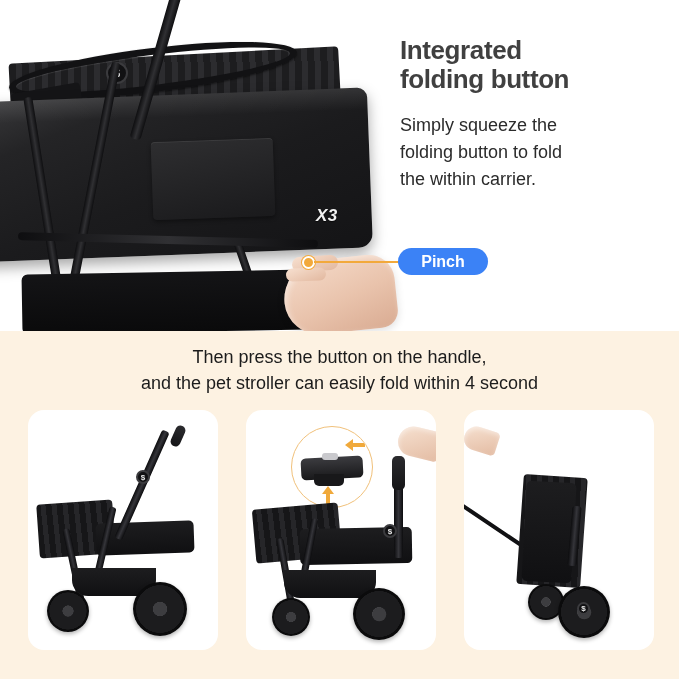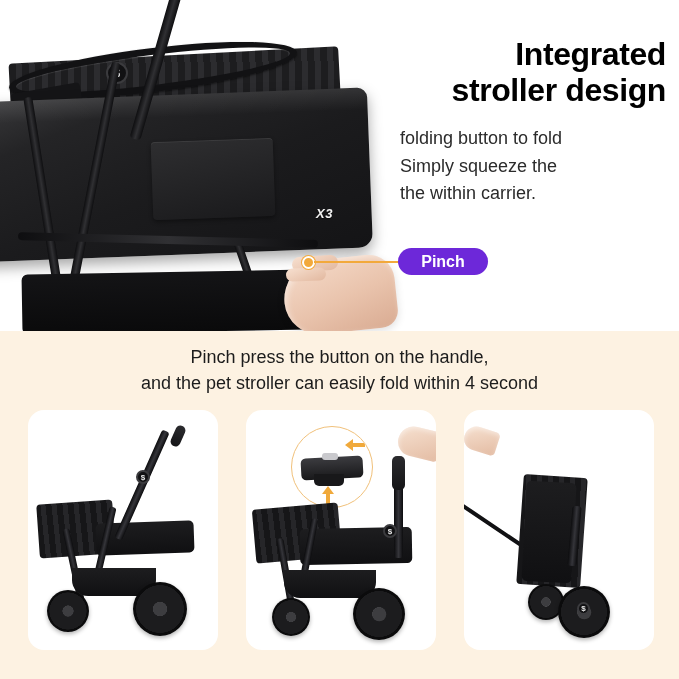--- a/index.html
+++ b/index.html
@@ -33,21 +33,21 @@
     background:linear-gradient(180deg,rgba(255,255,255,.10),rgba(255,255,255,0));
   }
   .carrier-pocket{
     position:absolute; left:152px; top:140px; width:122px; height:78px;
     background:linear-gradient(170deg,#2e2e30,#1a1a1c);
     border-radius:4px; transform:rotate(-2deg);
     box-shadow:inset 0 1px 0 rgba(255,255,255,.08), 0 2px 4px rgba(0,0,0,.4);
   }
   .x3-logo{
     position:absolute; left:316px; top:206px; color:#f2f2f2;
-    font-size:13px; font-weight:bold; font-style:italic; letter-spacing:.5px;
+    font-size:17px; font-weight:bold; font-style:italic; letter-spacing:.5px;
     text-shadow:0 1px 1px rgba(0,0,0,.6);
   }
   
   .canopy{
     position:absolute; left:10px; top:55px; width:330px; height:66px;
     background:repeating-linear-gradient(92deg,#1d1d1f 0 7px,#2c2c2f 7px 13px);
     transform:rotate(-3deg); border-radius:4px;
   }
   
   .hoop{
@@ -96,30 +96,29 @@
     position:absolute; left:302px; top:256px; width:13px; height:13px;
     border-radius:50%; background:#F2A93B; border:2px solid #ffffff;
     box-shadow:0 0 0 1px #F2A93B;
   }
   .pinch-line{
     position:absolute; left:314px; top:261px; width:86px; height:2px;
     background:#F2A93B;
   }
   .pinch-pill{
     position:absolute; left:398px; top:248px; width:90px; height:27px;
-    background:#6d28d9; border-radius:14px;
+    background:#3b82f6; border-radius:14px;
     display:flex; align-items:center; justify-content:center;
     color:#ffffff; font-size:16px; font-weight:bold;
   }
   
   .hero-copy{ position:absolute; left:400px; top:36px; width:266px; }
   .hero-title{
-    color:#000000; font-size:32px; font-weight:bold; line-height:1.13;
+    color:#404040; font-size:26px; font-weight:bold; line-height:1.13;
     letter-spacing:-.4px;
-    text-align:right;
   }
   .hero-sub{
     margin-top:17px; color:#2b2b2b; font-size:18px; line-height:1.52;
   }
 
   
   .lower{
     position:absolute; left:0; top:331px; width:679px; height:348px;
     background:#FDF2E2;
   }
@@ -211,33 +210,33 @@
     <div class="hand"></div>
     <div class="finger f1"></div>
     <div class="finger f2"></div>
     <div class="pinch-dot"></div>
     <div class="pinch-line"></div>
     <div class="pinch-pill">Pinch</div>
 
     <div class="hero-copy">
       <div class="hero-title">
         <span class="caption-line">Integrated</span>
-        <span class="caption-line">stroller design</span>
+        <span class="caption-line">folding button</span>
       </div>
       <div class="hero-sub">
+        <span class="caption-line">Simply squeeze the</span>
         <span class="caption-line">folding button to fold</span>
-        <span class="caption-line">Simply squeeze the</span>
         <span class="caption-line">the within carrier.</span>
       </div>
     </div>
   </div>
 
   <div class="lower">
     <div class="lower-caption">
-      <span class="caption-line">Pinch press the button on the handle,</span>
+      <span class="caption-line">Then press the button on the handle,</span>
       <span class="caption-line">and the pet stroller can easily fold within 4 second</span>
     </div>
 
     <div class="panels">
 
       <div class="panel">
         <div class="s-fabric" style="left:10px; top:92px; width:76px; height:54px; transform:rotate(-4deg);"></div>
         <div class="s-seat" style="left:68px; top:112px; width:98px; height:32px; transform:rotate(-2deg);"></div>
         <div class="s-bar" style="left:110px; top:16px; width:8px; height:118px; transform:rotate(24deg);"></div>
         <div class="s-grip" style="left:145px; top:15px; width:10px; height:22px; transform:rotate(24deg);"></div>

